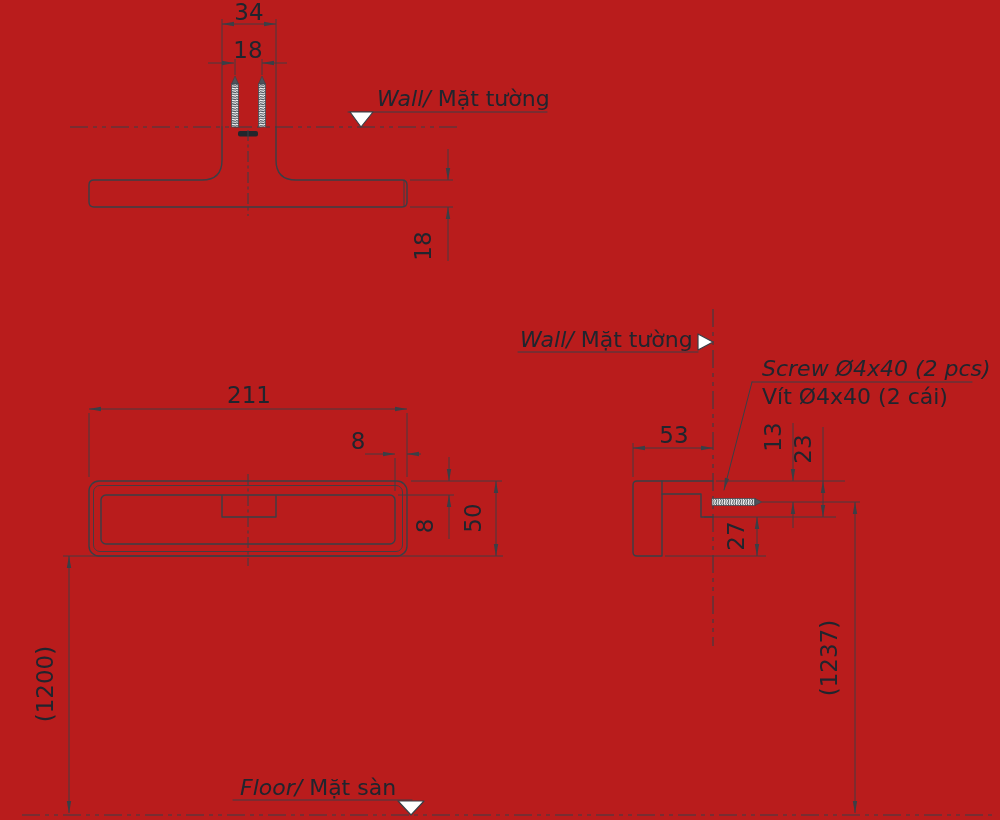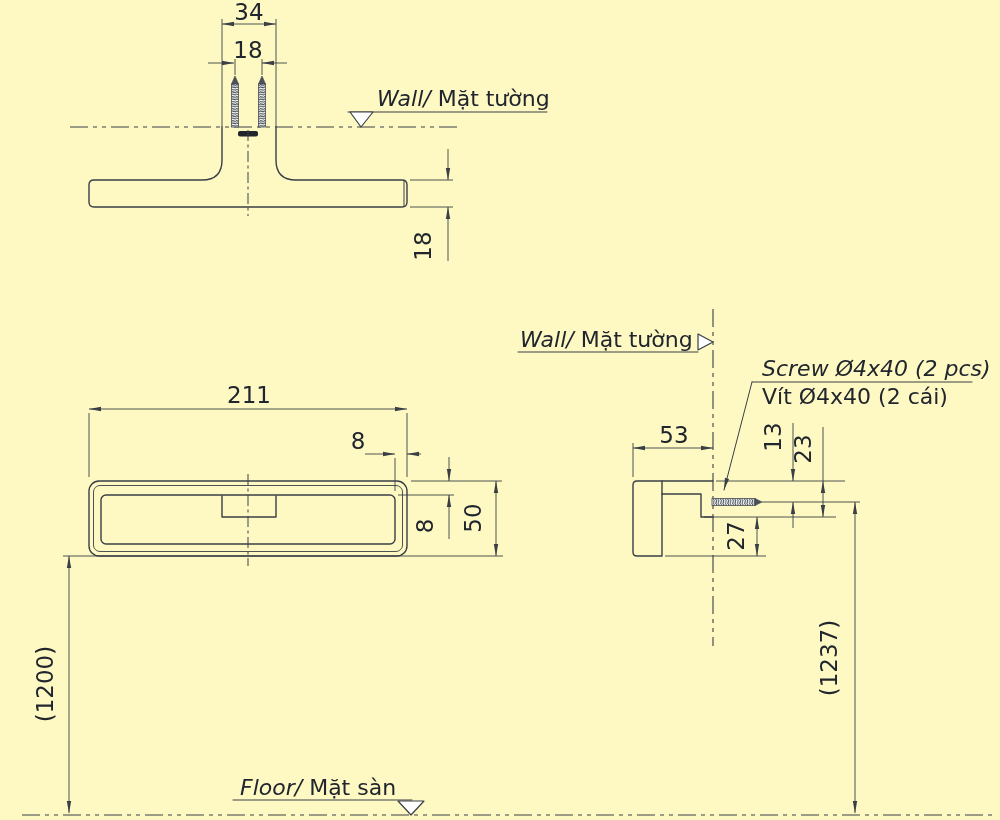--- a/index.html
+++ b/index.html
@@ -1,20 +1,20 @@
 <!DOCTYPE html>
 <html style="--line: #3a3f46; --text: #20252e;"><head>
 <meta charset="utf-8">
 <style>
   :root{
     --line:#3a3f46;
     --text:#20252e;
   }
   html,body{margin:0;padding:0;background:#ffffff;}
-  .stage{position:relative;width:1000px;height:820px;background:#fef9c3;overflow:hidden;
+  .stage{position:relative;width:1000px;height:820px;background:#b91c1c;overflow:hidden;
          font-family:"DejaVu Sans", sans-serif;}
   svg{position:absolute;left:0;top:0;}
   
   .outline{fill:none;stroke:var(--line);stroke-width:1.4;stroke-linejoin:round;stroke-linecap:round;}
   .thin{fill:none;stroke:var(--line);stroke-width:1.0;stroke-linecap:round;}
   .xline{fill:none;stroke:var(--line);stroke-width:0.9;stroke-linecap:butt;}
   .center{fill:none;stroke:var(--line);stroke-width:1.0;stroke-dasharray:11 3.5 3 3.5;}
   .datumline{fill:none;stroke:var(--line);stroke-width:1.1;stroke-dasharray:18 5 4 5 4 5;}
   .arrow{fill:var(--line);stroke:none;}
   .datum-tri{fill:#ffffff;stroke:var(--line);stroke-width:1.2;stroke-linejoin:round;}

